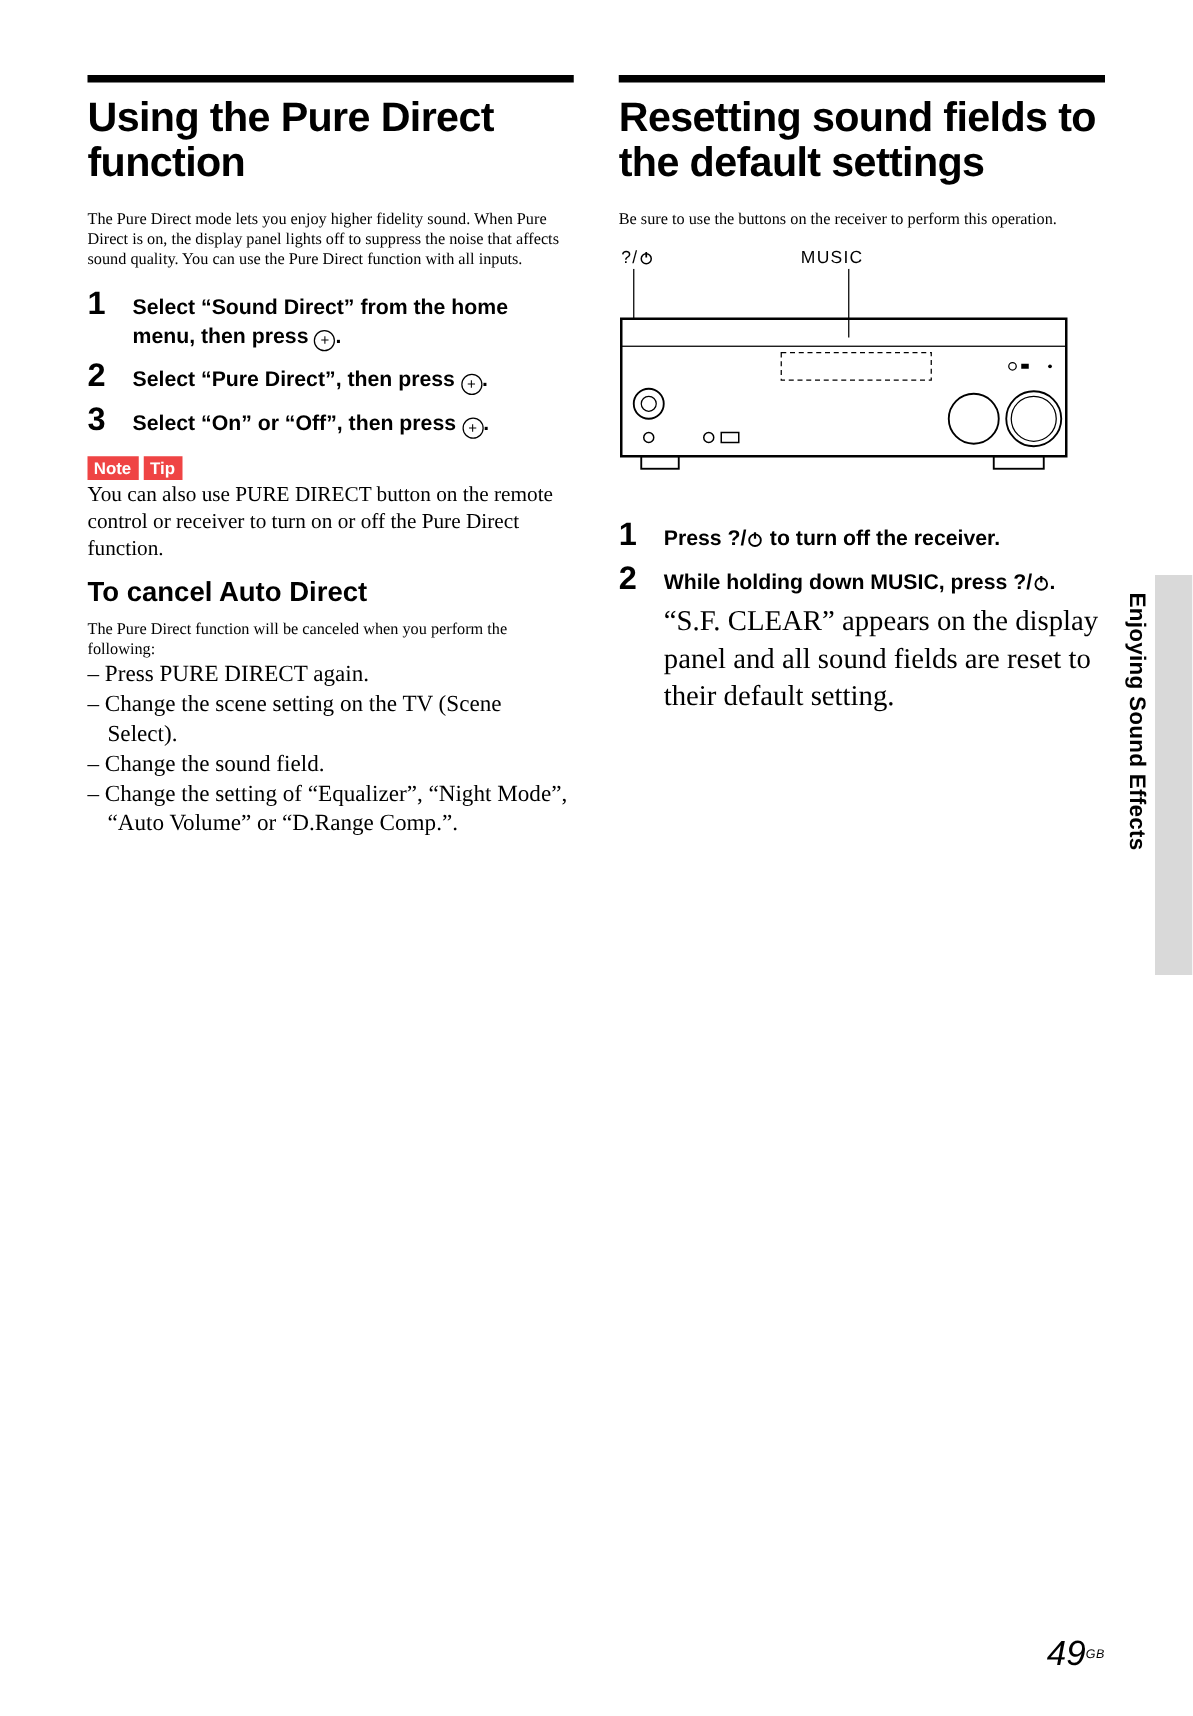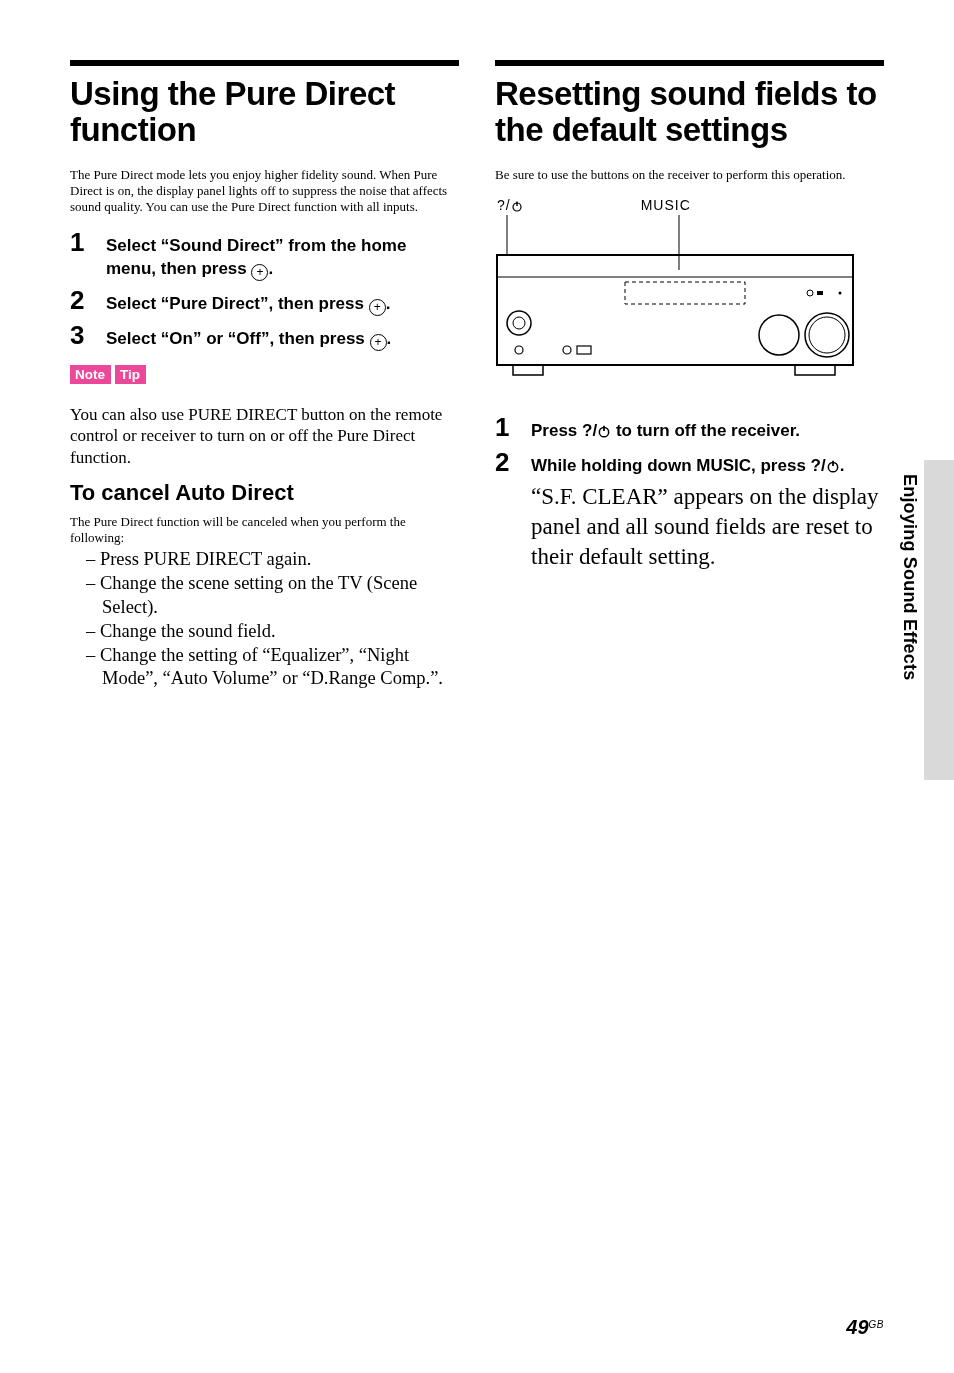--- a/index.html
+++ b/index.html
@@ -72,42 +72,42 @@
     border: 1.2px solid #000;
     border-radius: 50%;
     font-family: Arial;
     font-size: 12px;
     font-weight: 400;
     vertical-align: -2px;
     line-height: 1;
   }
   .badge {
     display: inline-block;
-    background: #ec4899;
+    background: #ef4444;
     color: #fff;
     font-family: Arial, Helvetica, sans-serif;
     font-weight: 700;
     font-size: 13.5px;
     padding: 2px 6px 2px 5px;
     margin-top: 8px;
-    margin-bottom: 20px;
+    margin-bottom: 1px;
   }
   .small-body {
     font-size: 17px;
     line-height: 1.25;
     margin-bottom: 10px;
   }
   .h2 {
     font-family: Arial, Helvetica, sans-serif;
     font-weight: 900;
     font-size: 22px;
     margin-top: 12px;
     margin-bottom: 8px;
   }
-  .dash-list { list-style: none; margin-left: 16px; }
+  .dash-list { list-style: none; }
   .dash-item {
     font-size: 18.5px;
     line-height: 1.25;
     padding-left: 16px;
     text-indent: -16px;
     margin-bottom: 1px;
   }
   .label-row {
     display: flex;
     font-family: Arial;
@@ -117,21 +117,21 @@
   }
   .label-row .lab1 { margin-left: 2px; }
   .label-row .lab2 { margin-left: 118px; }
   .device-svg { width: 360px; height: auto; display: block; margin-bottom: 24px; }
   .page-footer {
     position: absolute;
     bottom: 34px;
     right: 70px;
     font-family: Arial, Helvetica, sans-serif;
   }
-  .page-num { font-weight: 700; font-size: 20px; font-style: italic; }
+  .page-num { font-weight: 400; font-size: 28px; font-style: italic; }
   .page-suffix { font-size: 10px; font-style: italic; font-weight: 400; vertical-align: 6px; letter-spacing: 0.5px; }
   .side-tab {
     position: absolute;
     right: 0;
     top: 460px;
     width: 30px;
     height: 320px;
     background: #d9d9d9;
   }
   .side-text {

